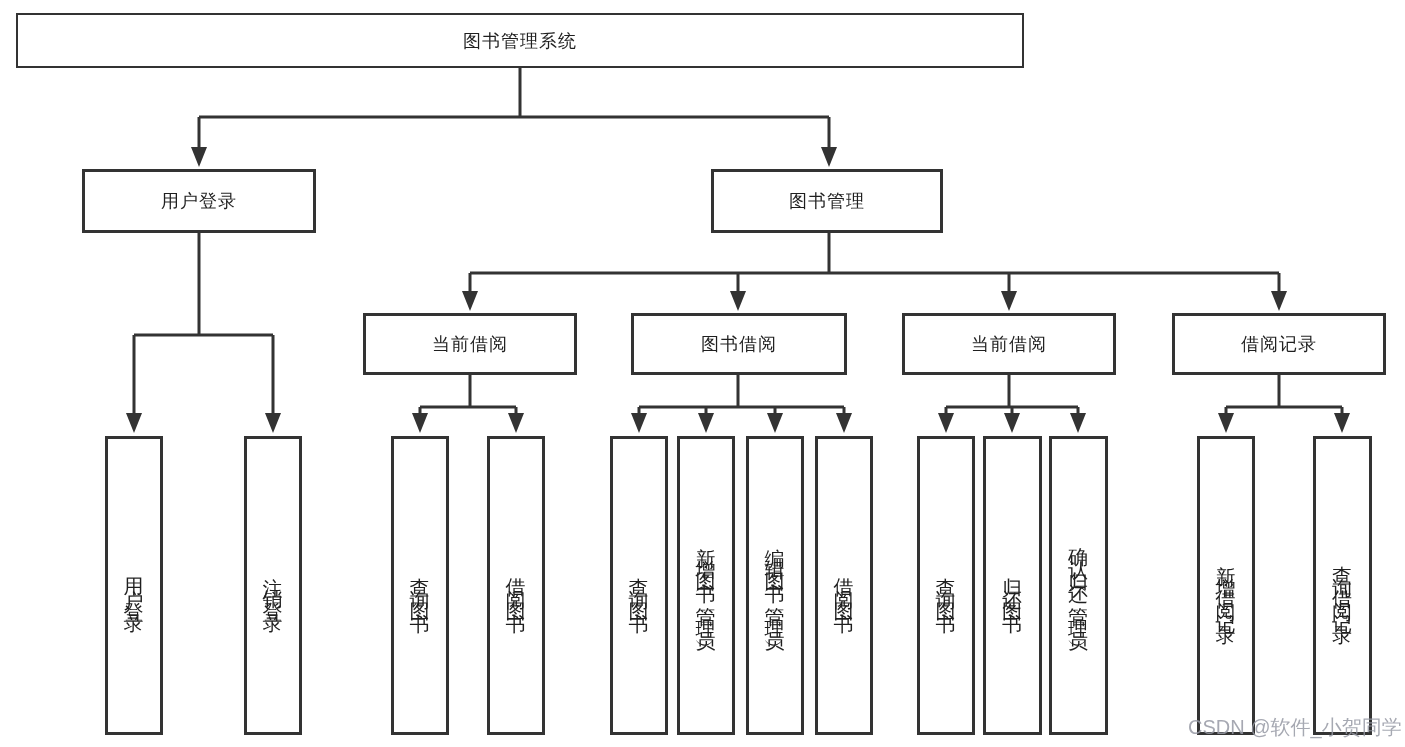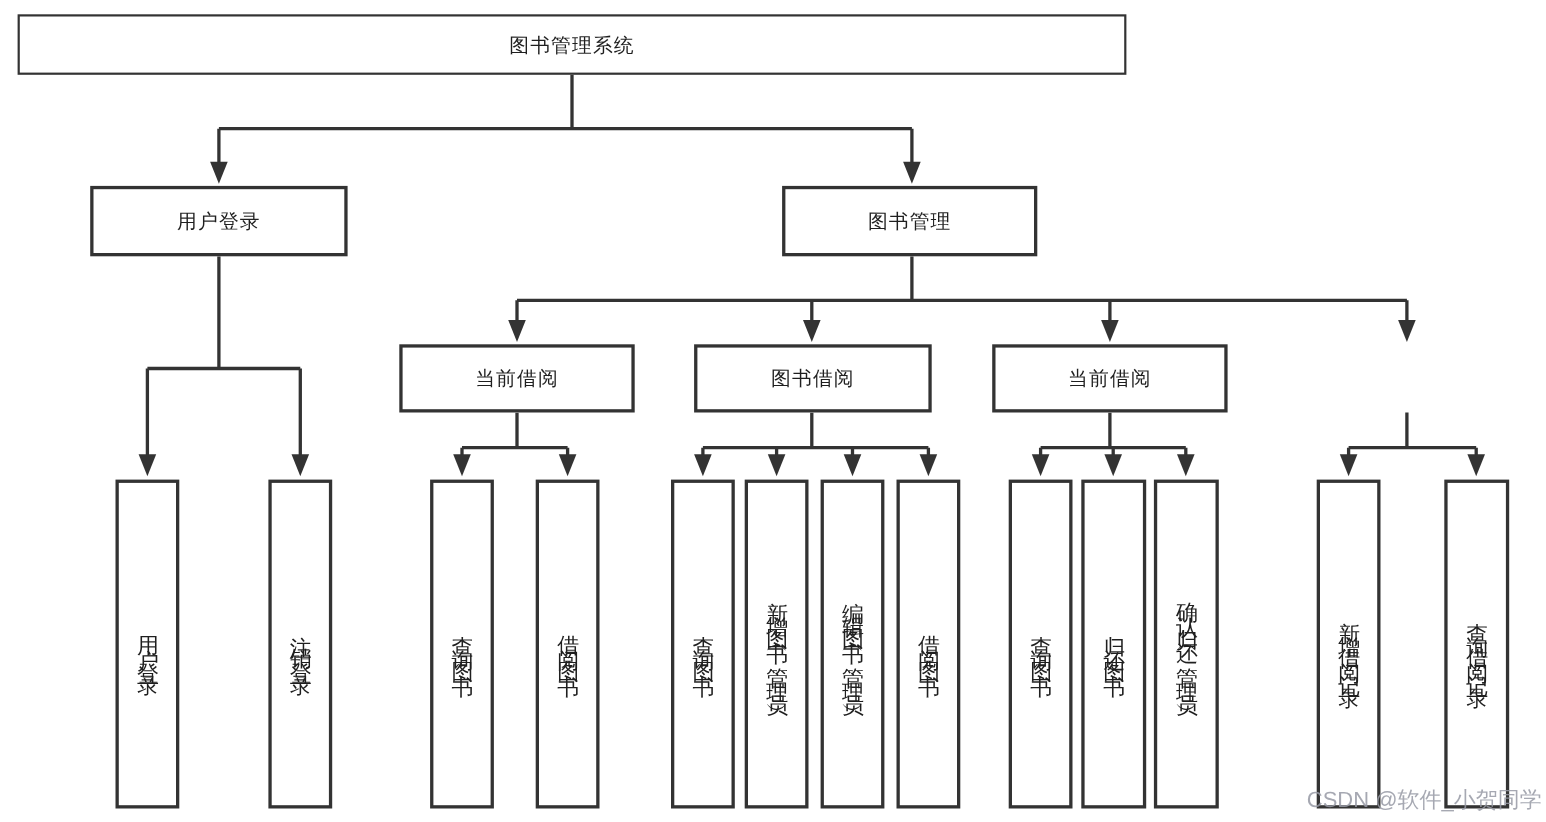--- a/index.html
+++ b/index.html
@@ -103,20 +103,23 @@
 
   <div class="node" style="left:363px;top:313px;width:214px;height:62px">
     <span class="lbl">当前借阅</span>
   </div>
   <div class="node" style="left:631px;top:313px;width:216px;height:62px">
     <span class="lbl">图书借阅</span>
   </div>
   <div class="node" style="left:902px;top:313px;width:214px;height:62px">
     <span class="lbl">当前借阅</span>
   </div>
+  <div class="node" style="left:1172px;top:313px;width:214px;height:62px">
+    <span class="lbl">借阅记录</span>
+  </div>
 
   <div class="node v" style="left:105px;top:436px;width:58px;height:299px">
     <span class="lbl">用户登录</span>
   </div>
   <div class="node v" style="left:244px;top:436px;width:58px;height:299px">
     <span class="lbl">注销登录</span>
   </div>
 
   <div class="node v" style="left:391px;top:436px;width:58px;height:299px">
     <span class="lbl">查询图书</span>

